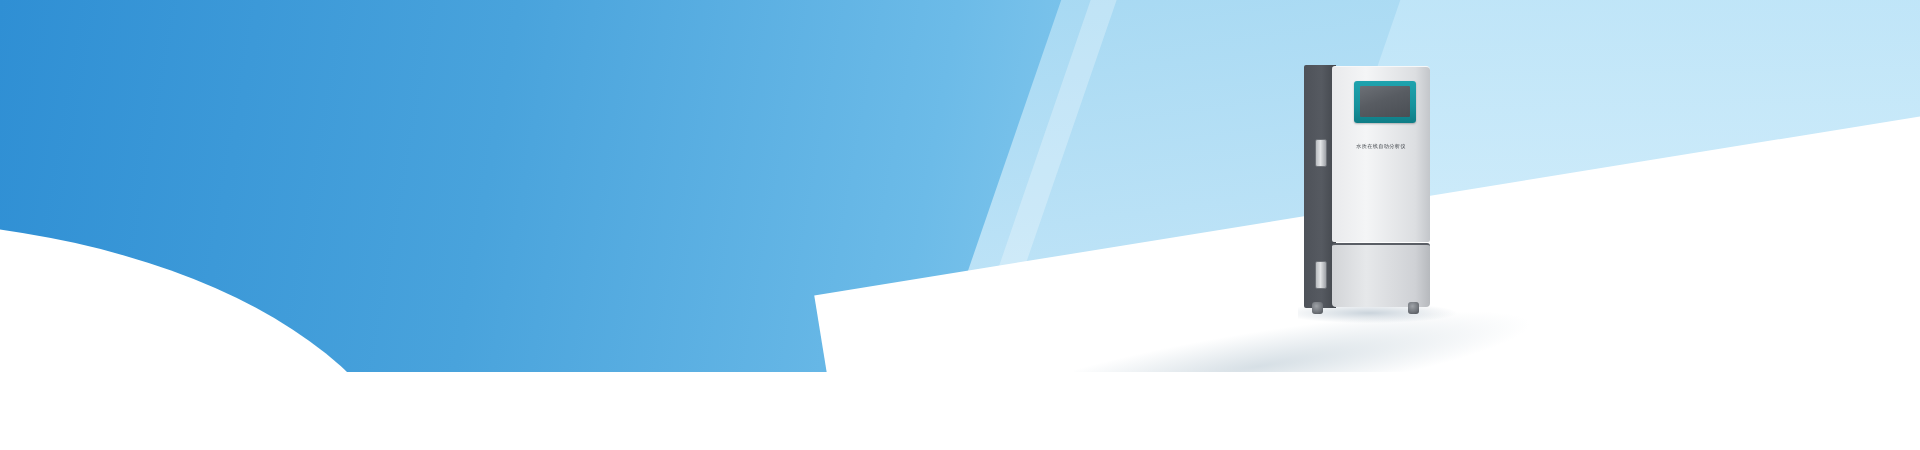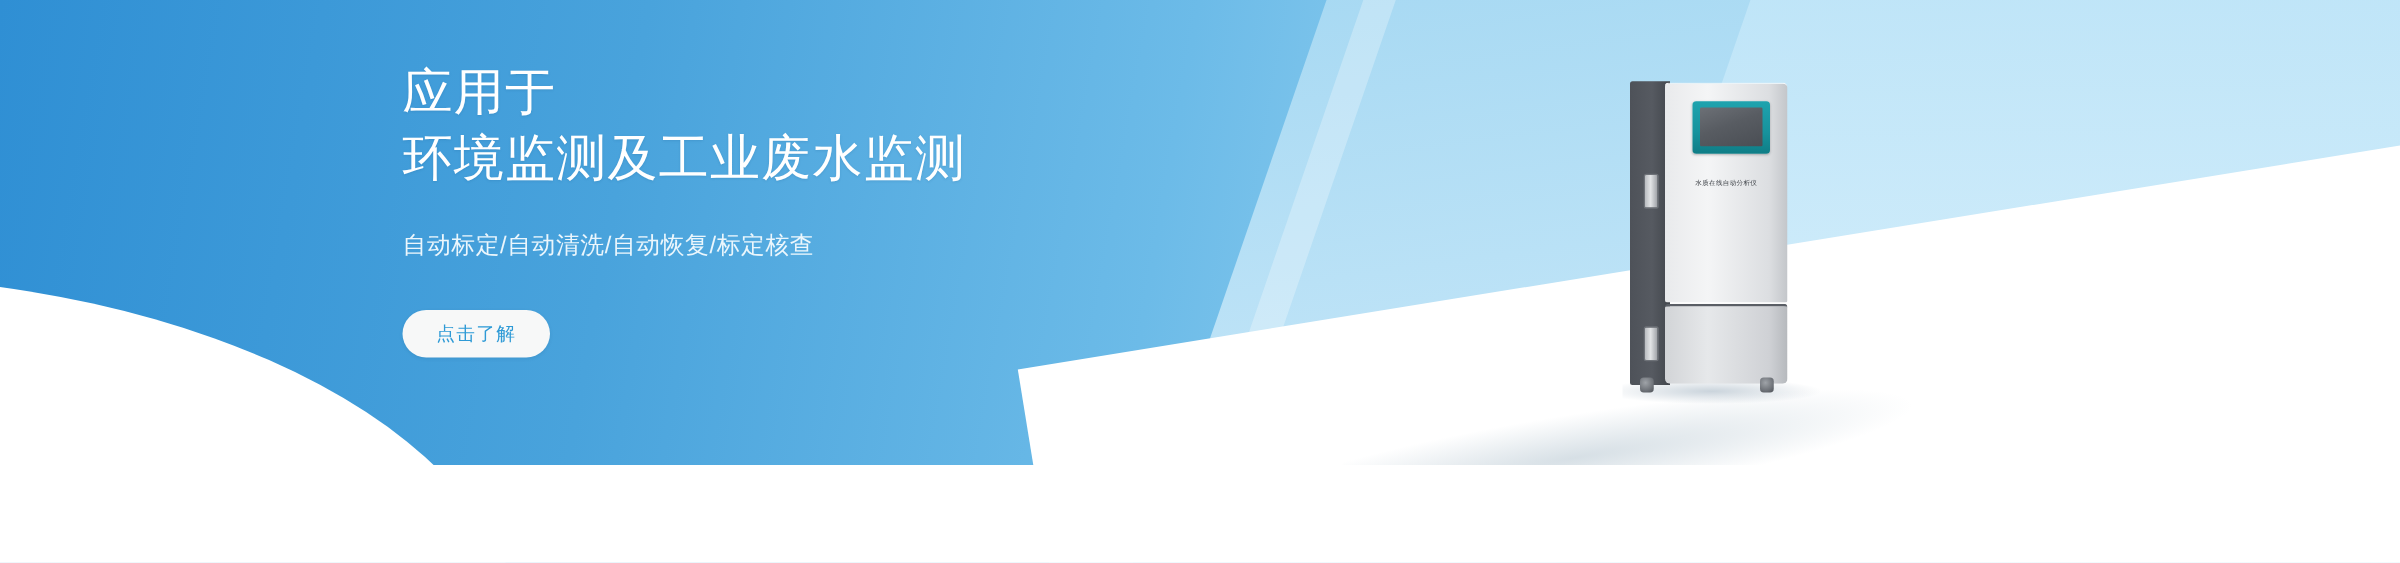--- a/index.html
+++ b/index.html
@@ -256,26 +256,20 @@
   <div class="bg-base"></div>
   <div class="wedge-pale"></div>
   <div class="wedge-pale2"></div>
   <div class="streak"></div>
   <div class="floor-sweep"></div>
   <div class="floor-shadow"></div>
   <div class="bottom-white"></div>
   <div class="curve-cut"></div>
   <div class="curve-cut2"></div>
 
-  <div class="copy">
-    <div class="headline">应用于
-环境监测及工业废水监测</div>
-    <div class="subtitle">自动标定/自动清洗/自动恢复/标定核查</div>
-    <button class="cta">点击了解</button>
-  </div>
 
   <div class="device">
     <div class="dev-shadow"></div>
     <div class="dev-side"></div>
     <div class="dev-upper">
       <div class="dev-screen-bezel">
         <div class="dev-screen"></div>
       </div>
       <div class="dev-label">水质在线自动分析仪</div>
     </div>

